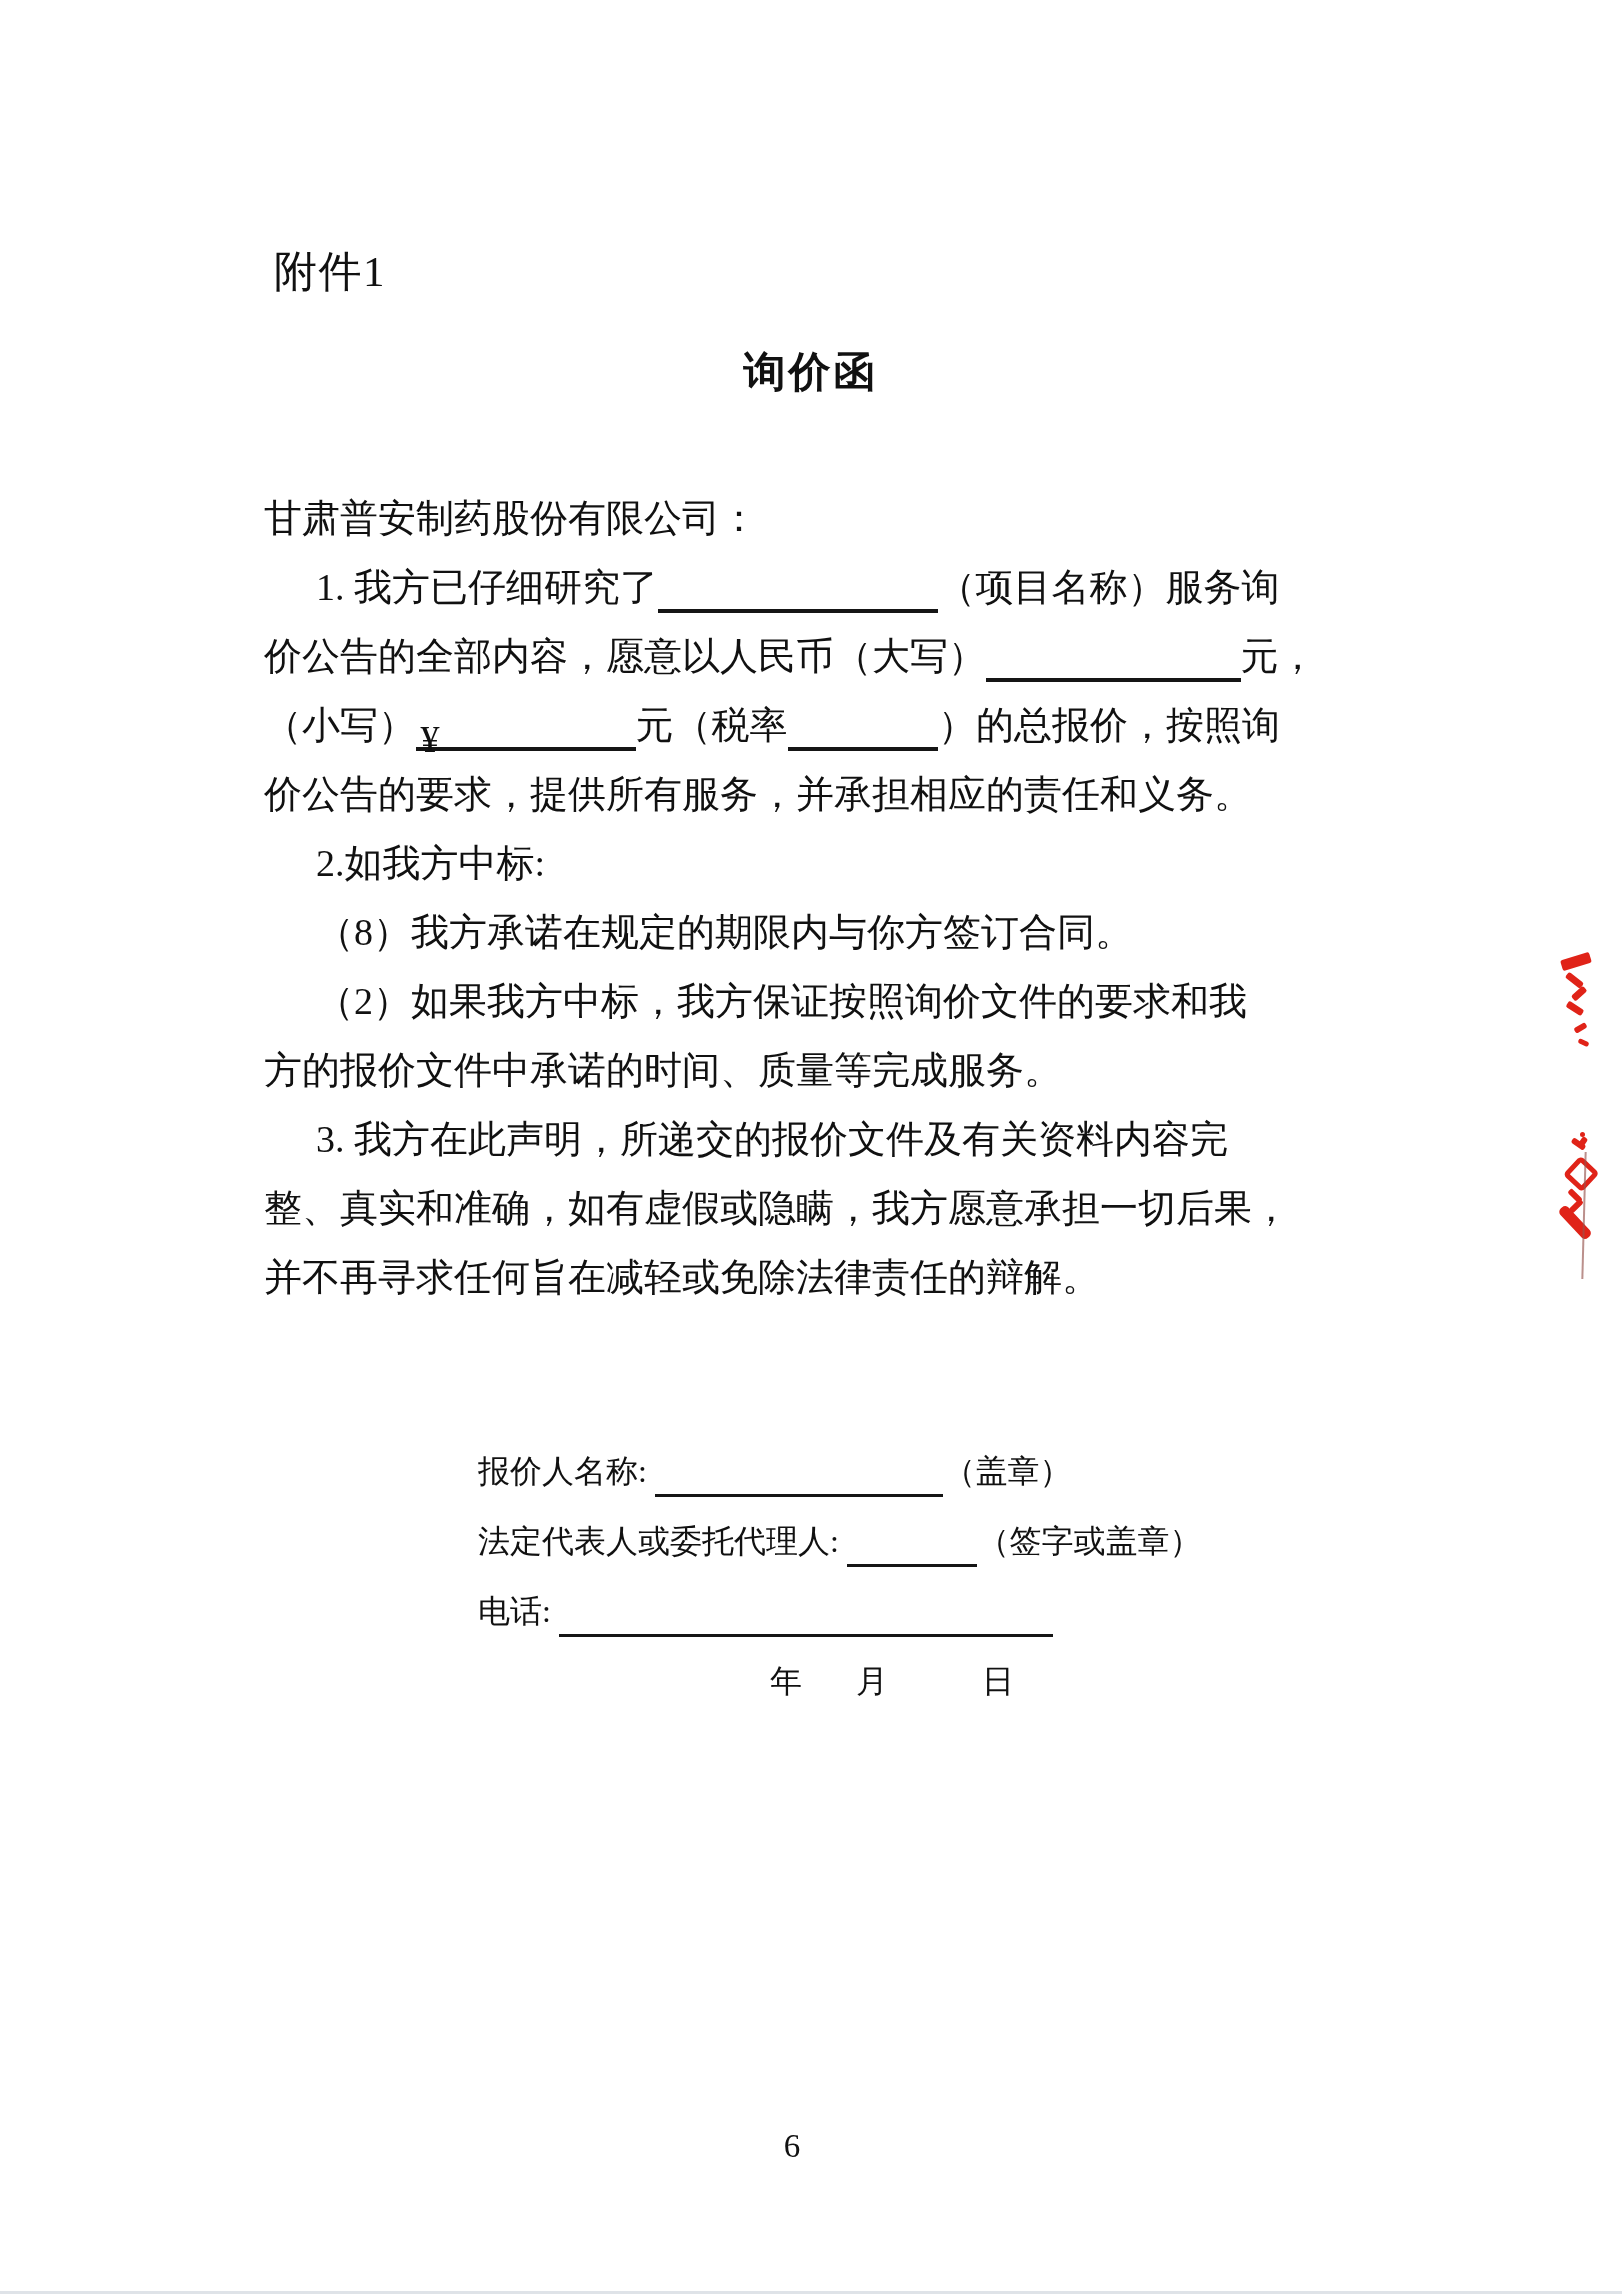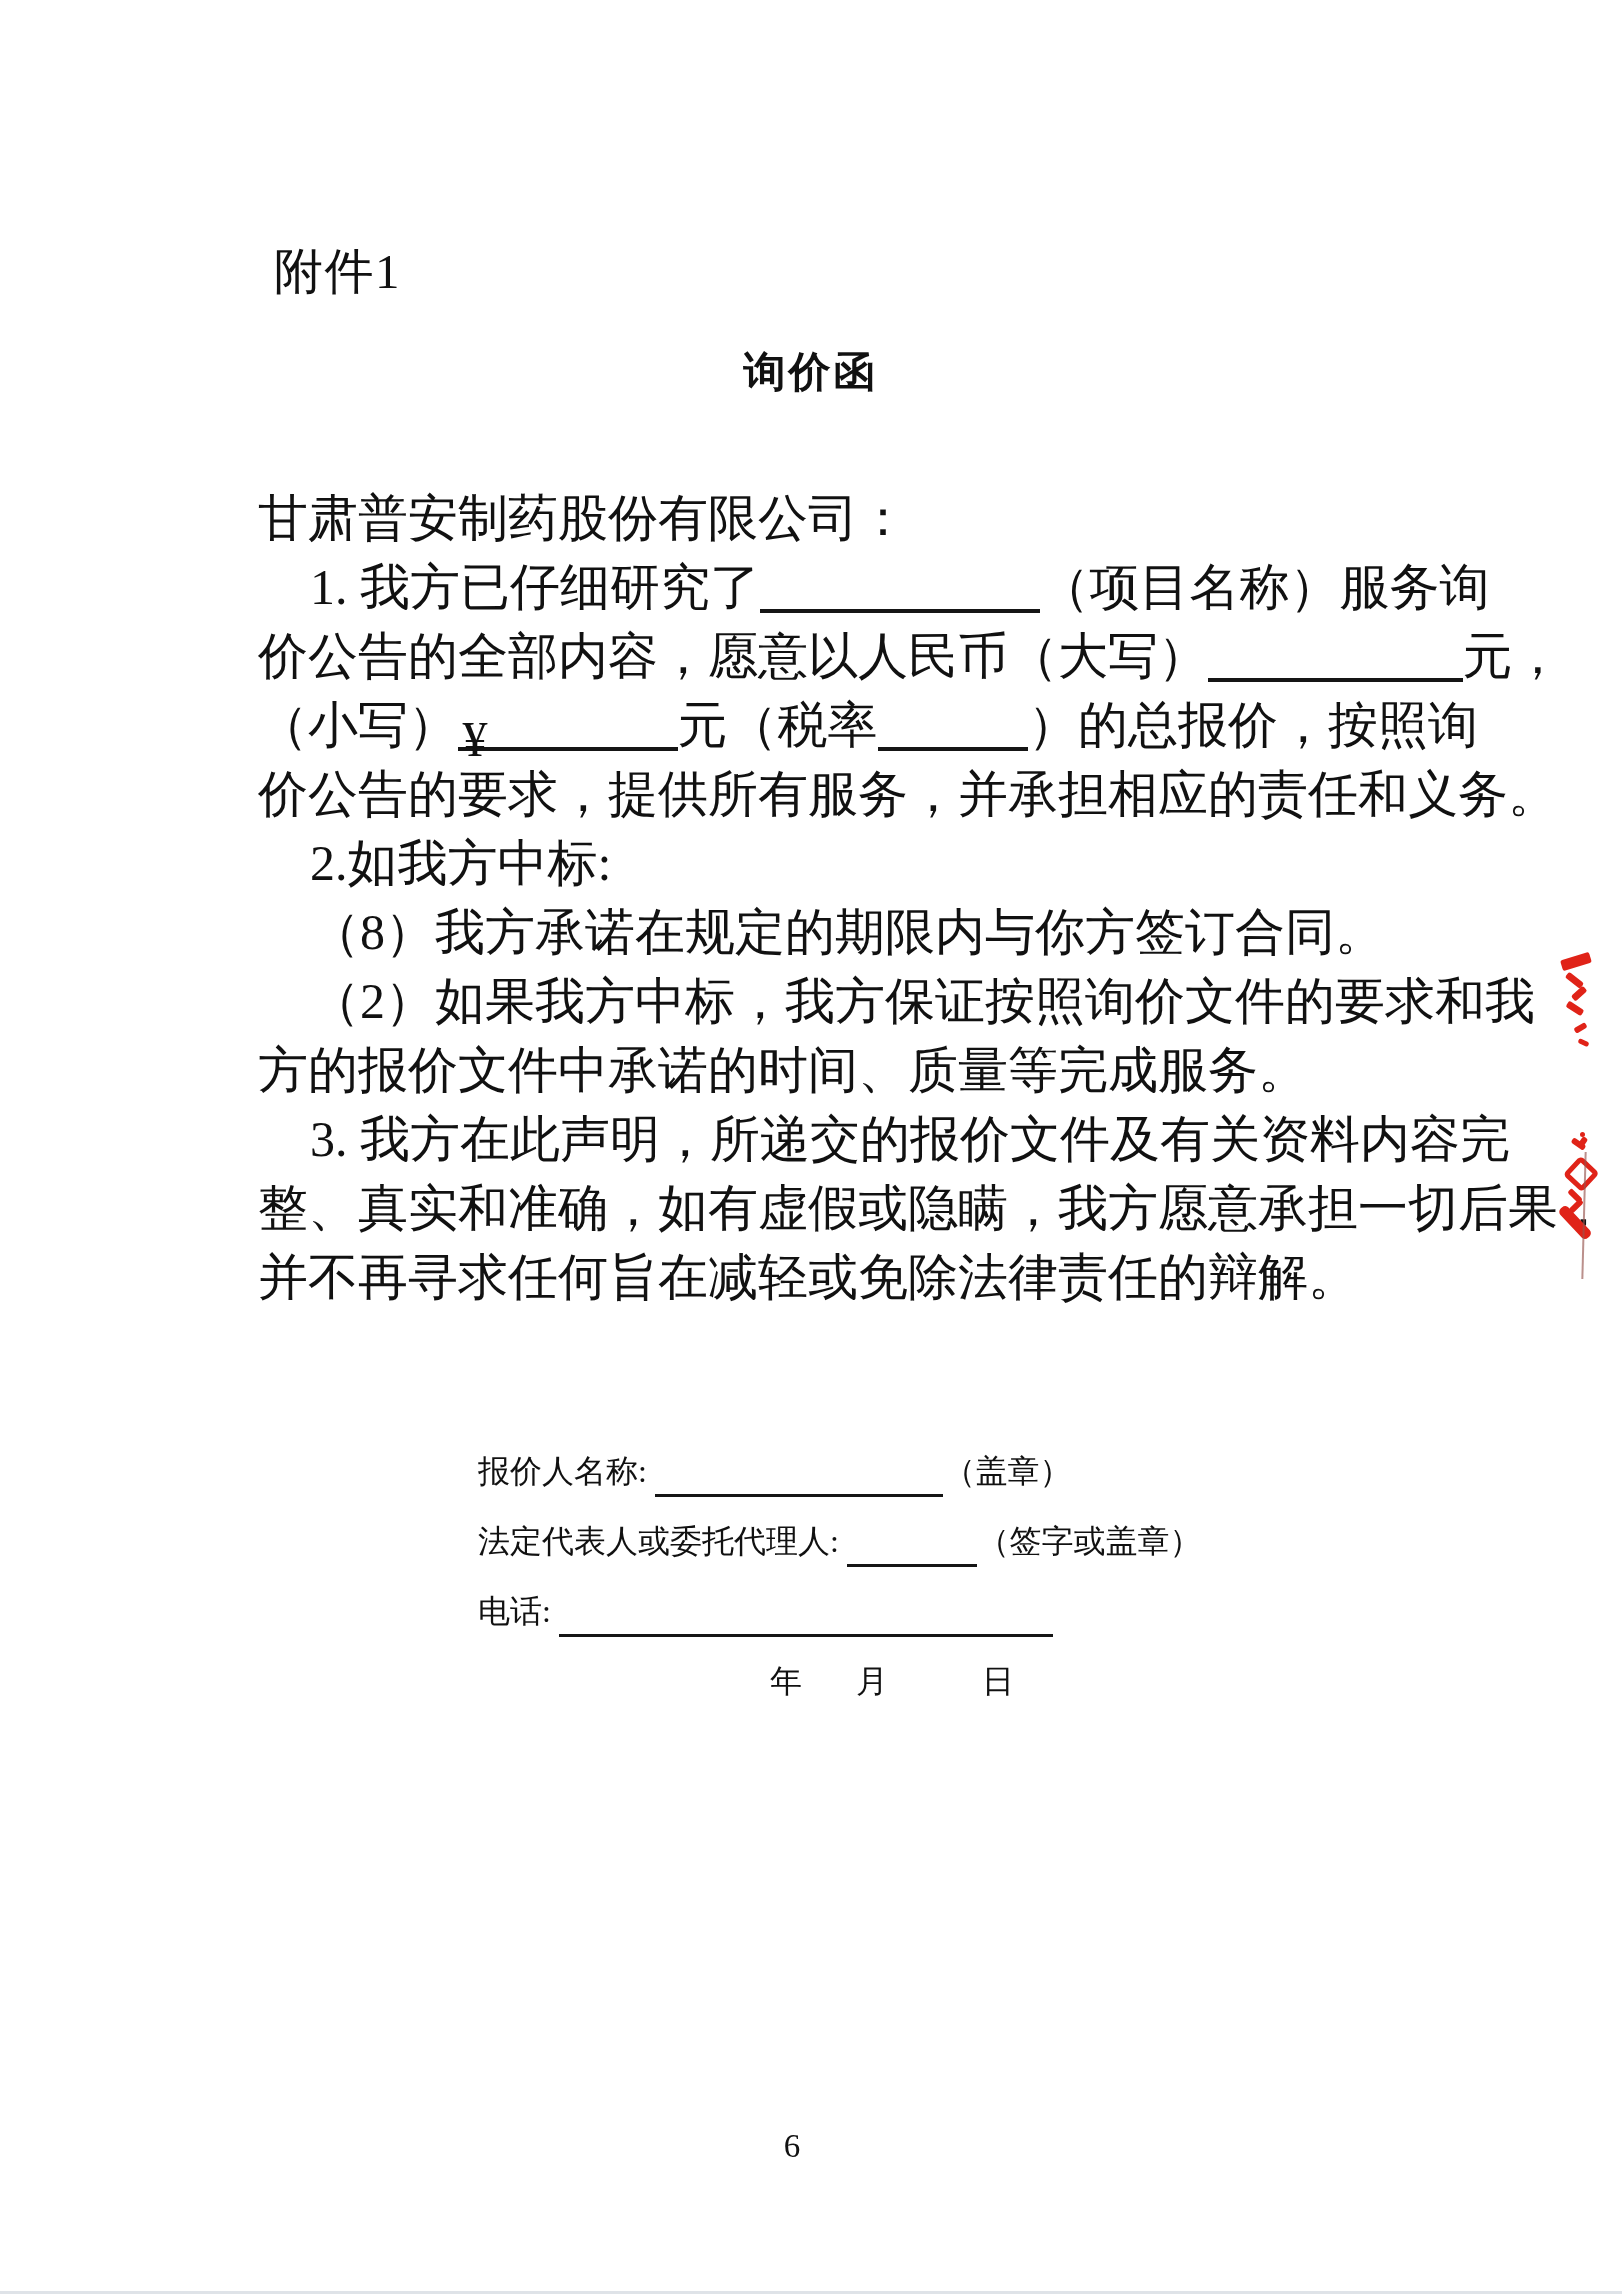--- a/index.html
+++ b/index.html
@@ -7,32 +7,32 @@
     position:relative;
     width:1622px;height:2295px;
     background:#ffffff;
     overflow:hidden;
     font-family:"Liberation Serif","DejaVu Serif",serif;
     color:#111111;
   }
   
   #attachment{
     position:absolute;left:274px;top:244px;
-    font-size:49px;line-height:55px;letter-spacing:1.5px;
+    font-size:43px;line-height:55px;letter-spacing:1.5px;
   }
   
   #title{
     position:absolute;left:0;top:335px;width:1622px;
     text-align:center;font-size:42px;font-weight:bold;
     letter-spacing:3px;line-height:75px;
   }
   
   #body-lines{
-    position:absolute;left:258px;top:484px;width:1166px;
-    font-size:50px;
+    position:absolute;left:264px;top:484px;width:1166px;
+    font-size:38px;
   }
   #body-lines .line{height:69px;line-height:69px;white-space:nowrap;}
   
   #sig-lines{
     position:absolute;left:478px;top:1436px;width:986px;
     font-size:32px;
   }
   #sig-lines .line{height:70px;line-height:70px;white-space:nowrap;}
   
   .t{display:inline;}

